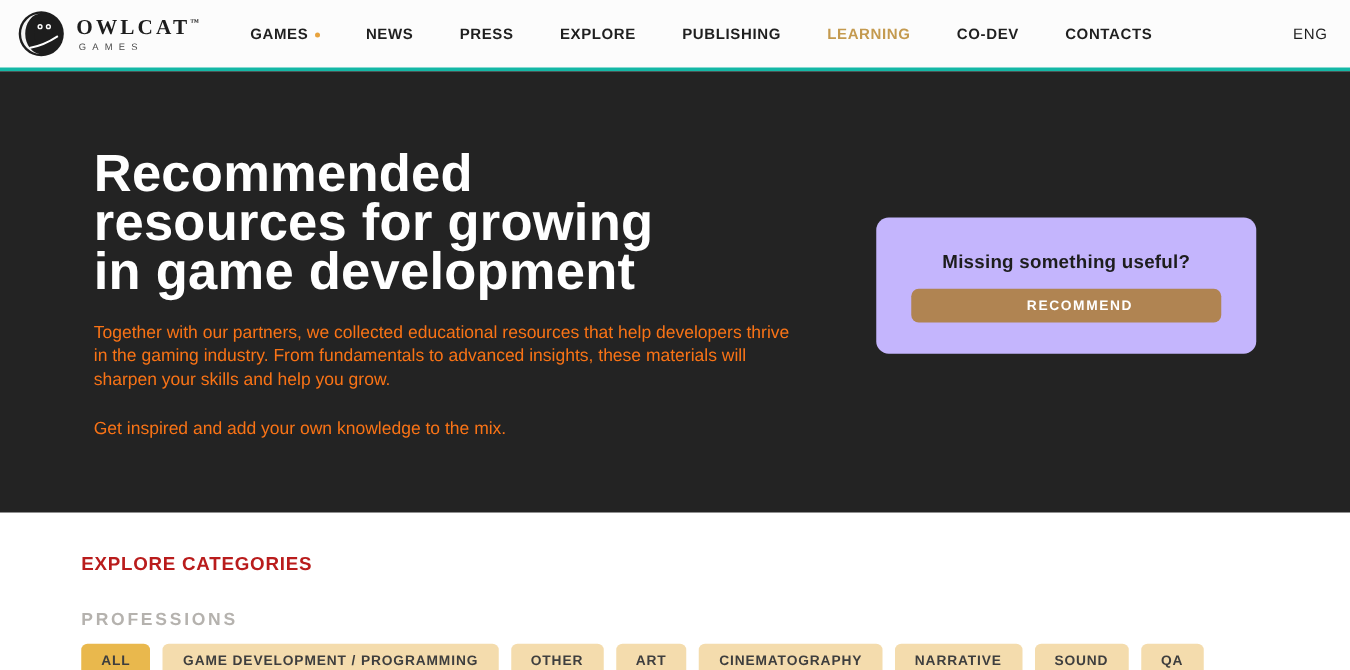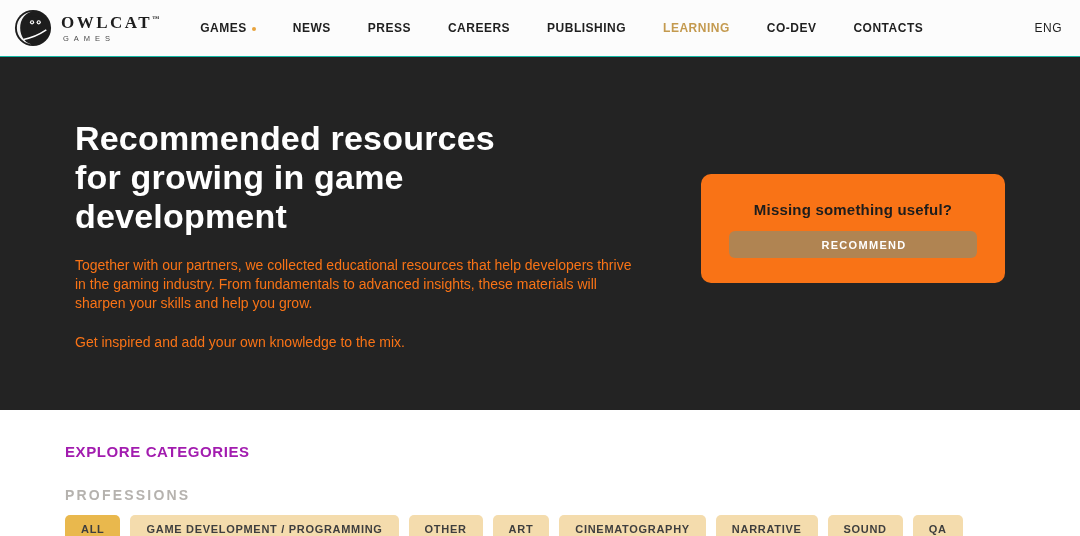--- a/index.html
+++ b/index.html
@@ -7,21 +7,21 @@
   body {
     font-family: "Liberation Sans", sans-serif;
     background: #ffffff;
     position: relative;
   }
 
   
   .topbar {
     height: 57px;
     background: #fcfcfc;
-    border-bottom: 1px solid #14b8a6;
+    border-bottom: 3px solid #14b8a6;
     display: flex;
     align-items: center;
     padding: 0 18px 0 14px;
   }
   .logo {
     display: flex;
     align-items: center;
     gap: 9px;
     cursor: pointer;
   }
@@ -84,42 +84,42 @@
     position: relative;
   }
   .hero-copy {
     position: absolute;
     left: 75px;
     top: 62px;
     width: 600px;
   }
   .hero-title {
     width: 470px;
-    font-size: 34px;
+    font-size: 42px;
     line-height: 39px;
     font-weight: 800;
     color: #ffffff;
     letter-spacing: 0.2px;
   }
   .hero-p {
     width: 570px;
     margin-top: 20px;
     font-size: 14px;
     line-height: 19px;
     color: #f97316;
   }
   .hero-p + .hero-p { }
 
   .recommend-card {
     position: absolute;
     left: 701px;
     top: 117px;
     width: 304px;
     height: 109px;
-    background: #f97316;
+    background: #c4b5fd;
     border-radius: 10px;
     text-align: center;
   }
   .card-title {
     margin-top: 27px;
     font-size: 15px;
     font-weight: 700;
     color: #1d1d1d;
     letter-spacing: 0.2px;
   }
@@ -141,21 +141,21 @@
   }
 
   
   .categories {
     padding: 33px 0 0 65px;
   }
   .cat-heading {
     font-size: 15px;
     font-weight: 800;
     letter-spacing: 0.6px;
-    color: #a21caf;
+    color: #b91c1c;
   }
   .group-label {
     margin-top: 27px;
     font-size: 14px;
     font-weight: 700;
     letter-spacing: 2.2px;
     color: #b5b2ae;
   }
   .chips {
     margin-top: 12px;
@@ -198,21 +198,21 @@
     <div class="logo-word">
       <span class="logo-title"><span>OWLCAT</span><sup class="logo-tm">™</sup></span>
       <span class="logo-sub">GAMES</span>
     </div>
   </div>
 
   <nav class="main-nav">
       <a class="nav-item">GAMES<span class="dropdown-dot"></span></a>
       <a class="nav-item">NEWS</a>
       <a class="nav-item">PRESS</a>
-      <a class="nav-item">CAREERS</a>
+      <a class="nav-item">EXPLORE</a>
       <a class="nav-item">PUBLISHING</a>
       <a class="nav-item active">LEARNING</a>
       <a class="nav-item">CO-DEV</a>
       <a class="nav-item">CONTACTS</a>
     </nav>
 
   <span class="lang">ENG</span>
 </header>
 
 <section class="hero">

